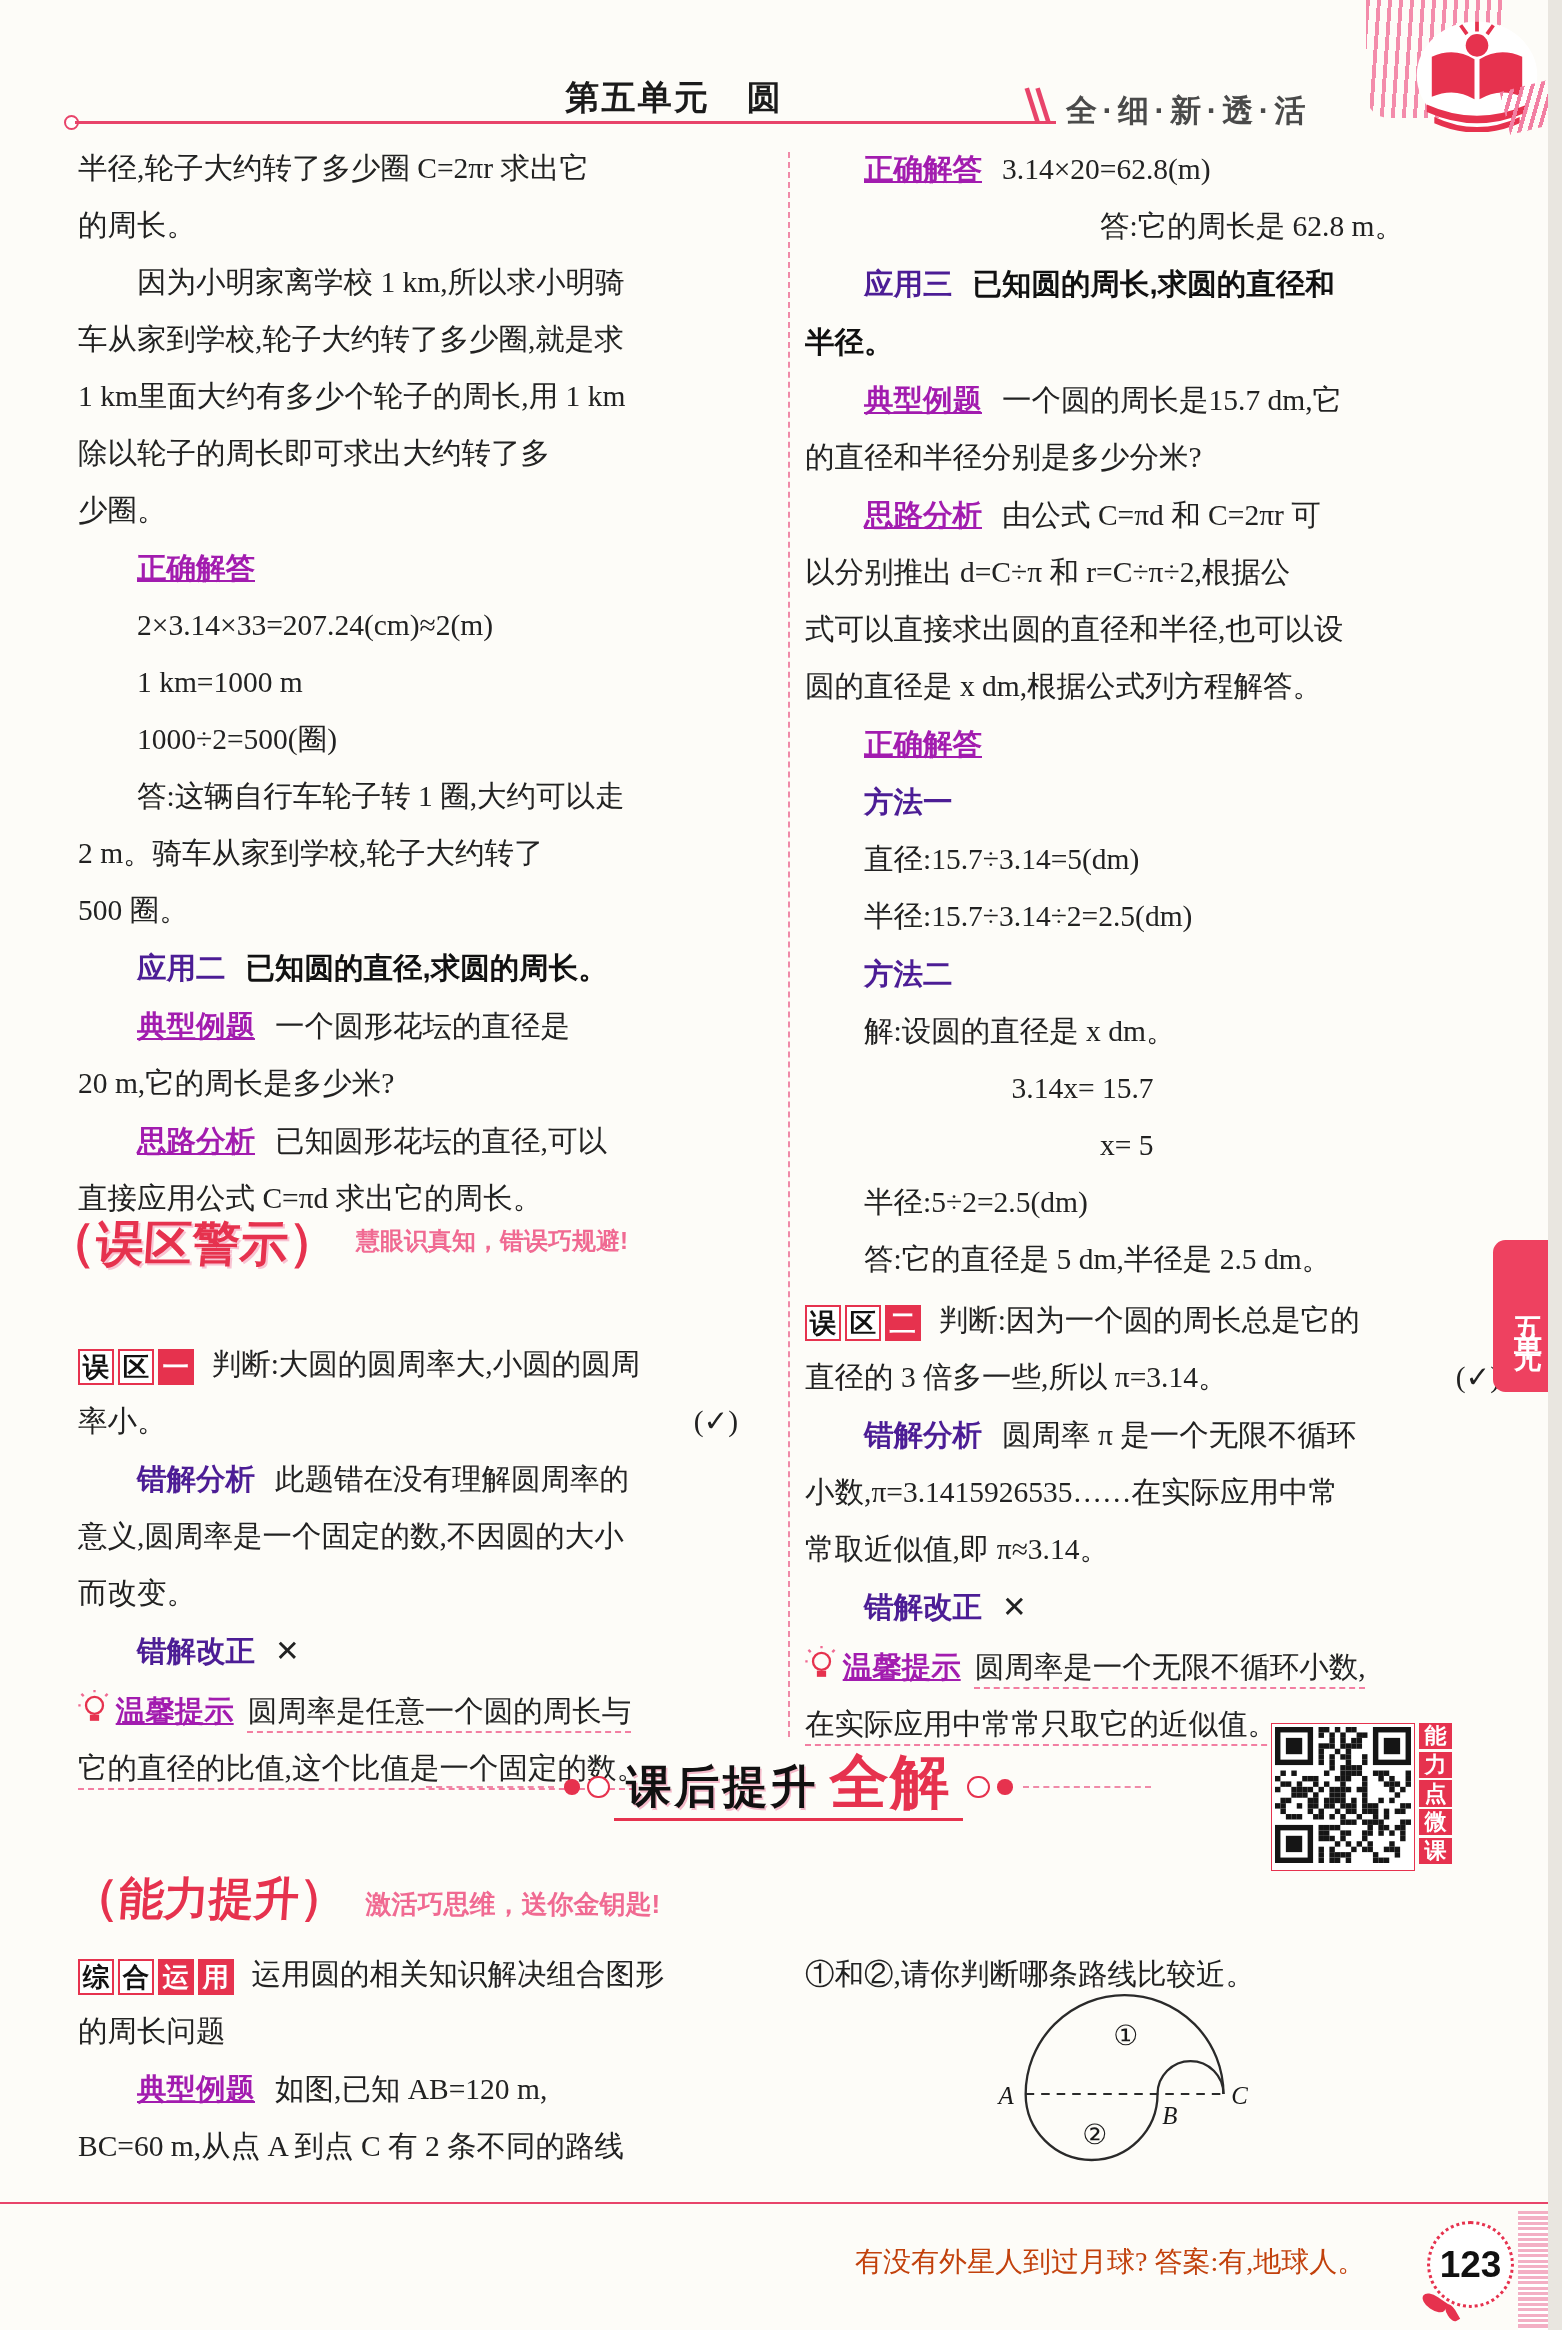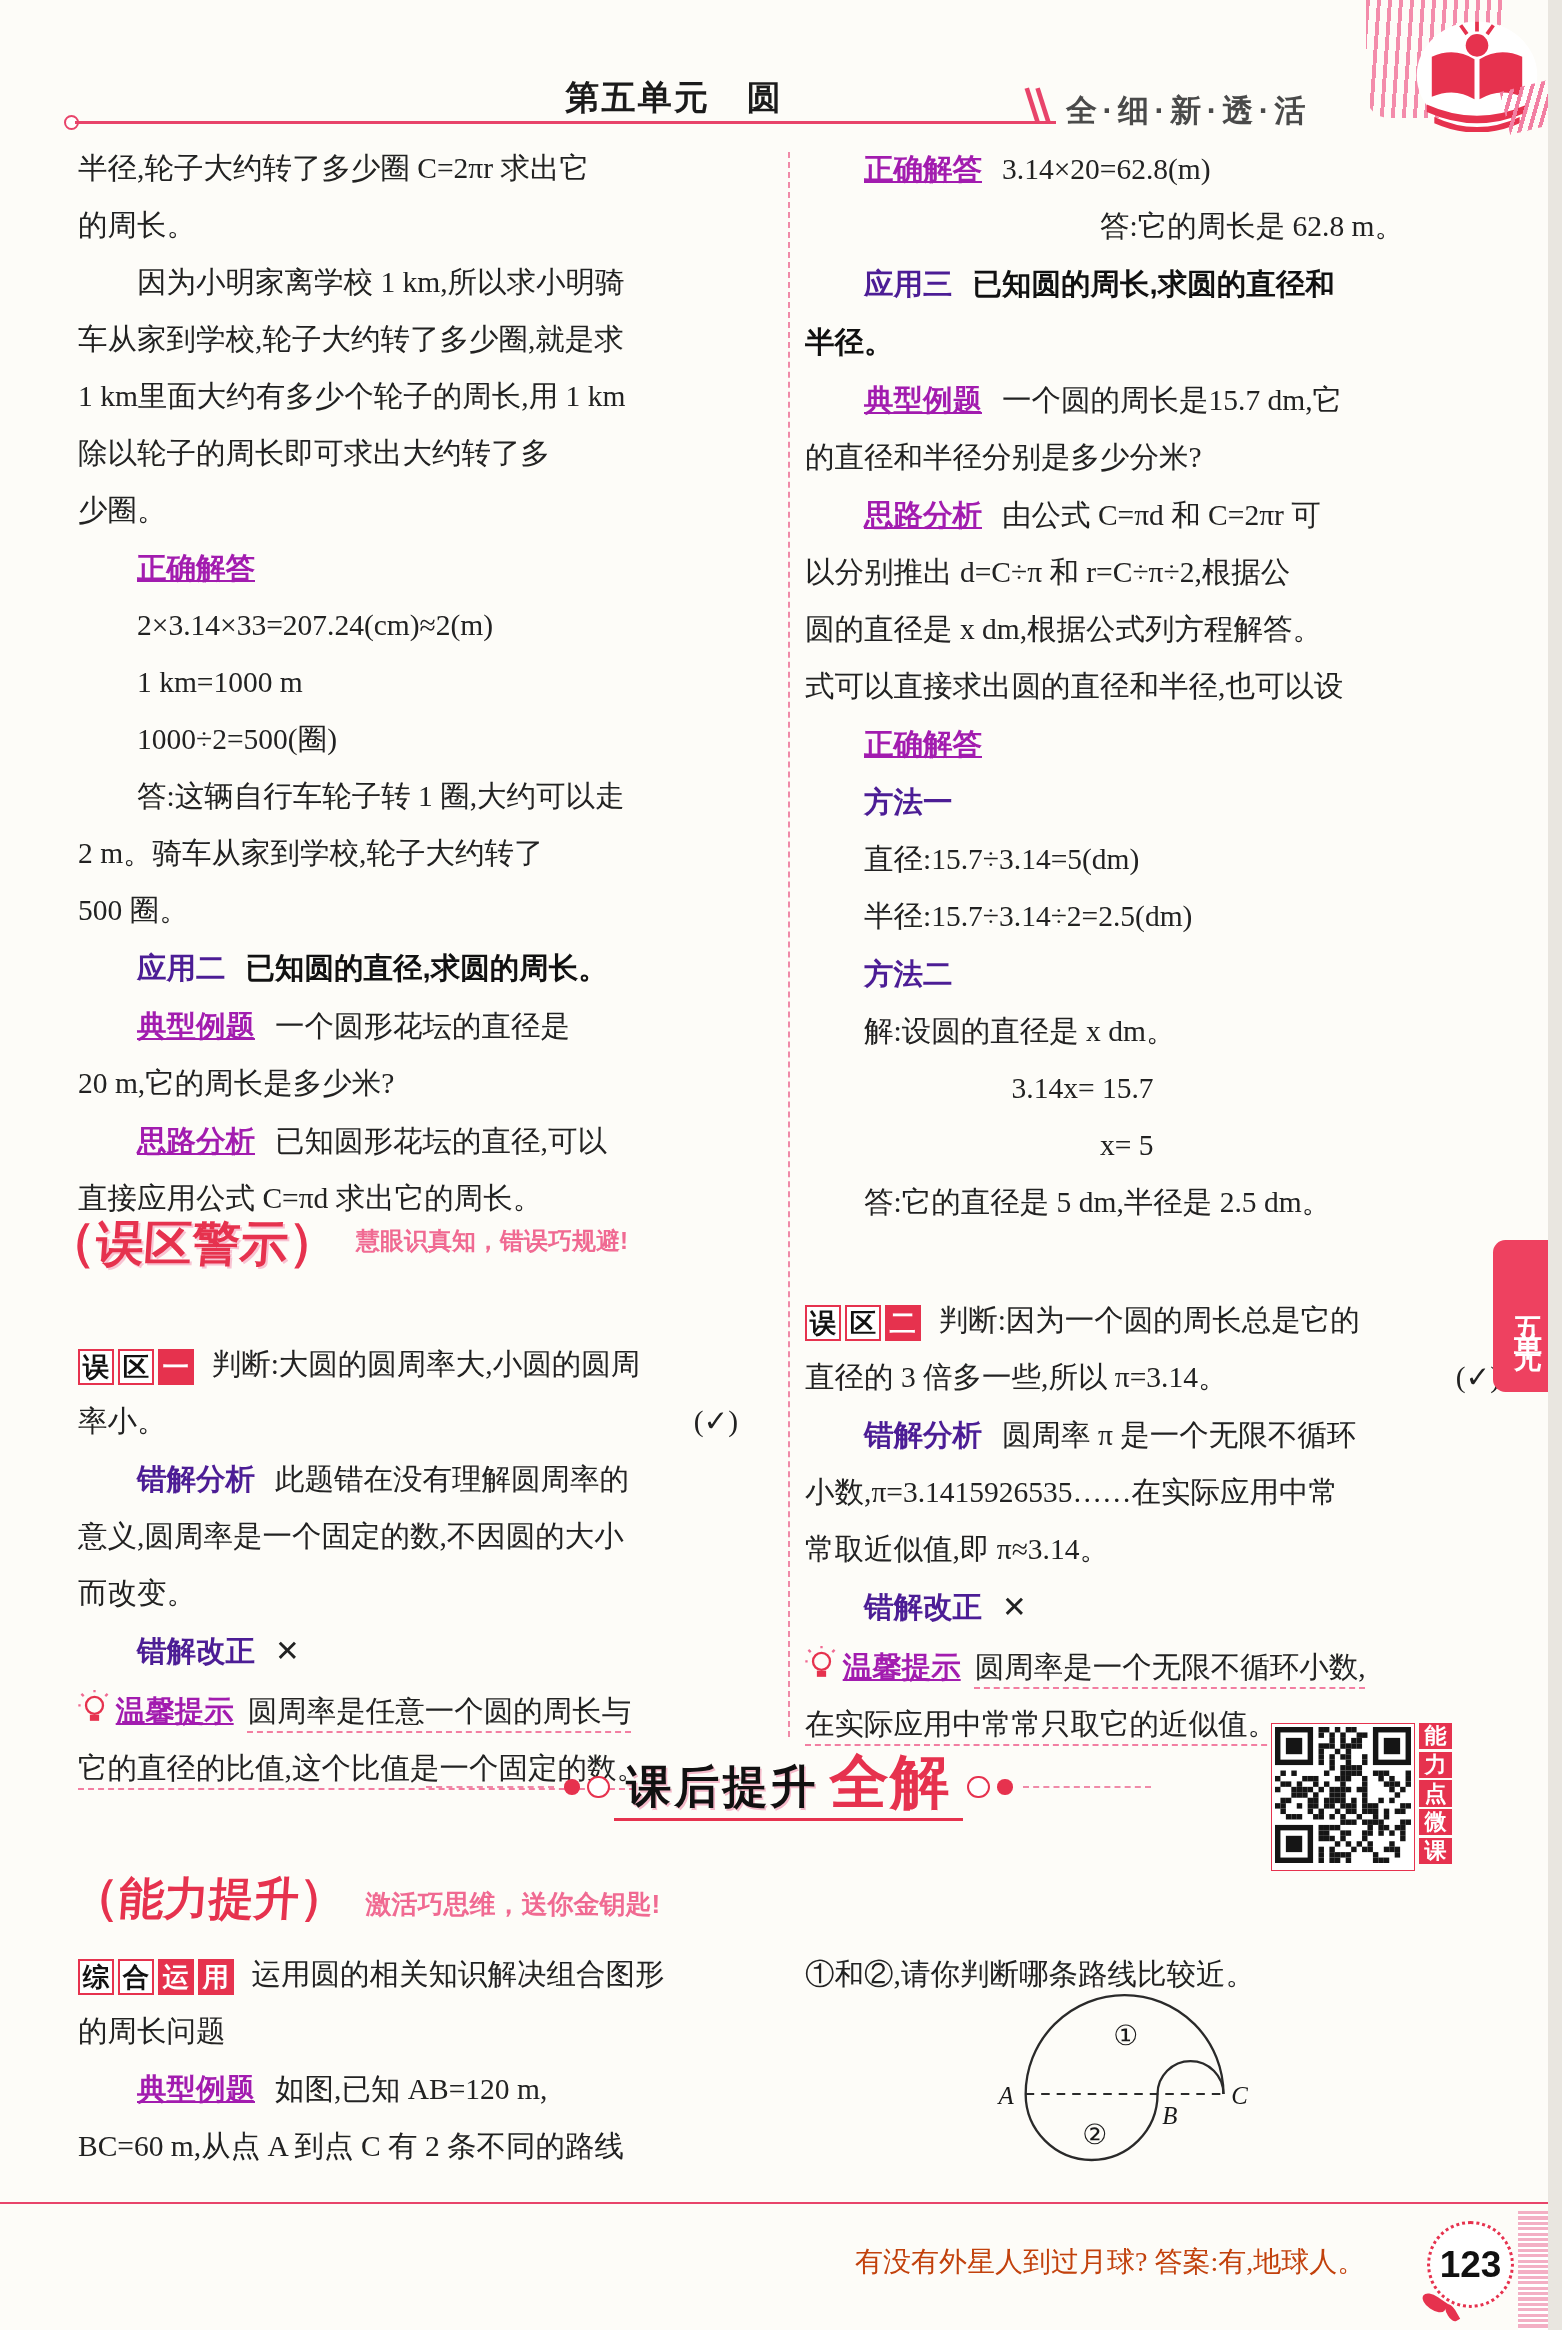--- a/index.html
+++ b/index.html
@@ -158,30 +158,31 @@
   <div class="col col-right">
     <div>
         <div class="line" style="padding-left: 2em;"><span class="lbl red">正确解答</span><span class="txt">3.14×20=62.8(m)</span></div>
         <div class="line" style="padding-left: 10em;"><span class="txt">答:它的周长是 62.8 m。</span></div>
         <div class="line b" style="padding-left: 2em;"><span class="lbl bold">应用三</span><span class="txt">已知圆的周长,求圆的直径和</span></div>
         <div class="line b"><span class="txt">半径。</span></div>
         <div class="line" style="padding-left: 2em;"><span class="lbl red">典型例题</span><span class="txt">一个圆的周长是15.7 dm,它</span></div>
         <div class="line"><span class="txt">的直径和半径分别是多少分米?</span></div>
         <div class="line" style="padding-left: 2em;"><span class="lbl red">思路分析</span><span class="txt">由公式 C=πd 和 C=2πr 可</span></div>
         <div class="line"><span class="txt">以分别推出 d=C÷π 和 r=C÷π÷2,根据公</span></div>
+        <div class="line"><span class="txt">式可以直接求出圆的直径和半径,也可以设</span></div>
         <div class="line"><span class="txt">圆的直径是 x dm,根据公式列方程解答。</span></div>
-        <div class="line"><span class="txt">式可以直接求出圆的直径和半径,也可以设</span></div>
         <div class="line" style="padding-left: 2em;"><span class="lbl red">正确解答</span><span class="txt"></span></div>
         <div class="line" style="padding-left: 2em;"><span class="lbl bold">方法一</span><span class="txt"></span></div>
         <div class="line" style="padding-left: 2em;"><span class="txt">直径:15.7÷3.14=5(dm)</span></div>
         <div class="line" style="padding-left: 2em;"><span class="txt">半径:15.7÷3.14÷2=2.5(dm)</span></div>
         <div class="line" style="padding-left: 2em;"><span class="lbl bold">方法二</span><span class="txt"></span></div>
         <div class="line" style="padding-left: 2em;"><span class="txt">解:设圆的直径是 x dm。</span></div>
         <div class="line" style="padding-left: 7em;"><span class="txt">3.14x= 15.7</span></div>
         <div class="line" style="padding-left: 10em;"><span class="txt">x= 5</span></div>
+        <div class="line" style="padding-left: 2em;"><span class="txt">半径:5÷2=2.5(dm)</span></div>
         <div class="line" style="padding-left: 2em;"><span class="txt">答:它的直径是 5 dm,半径是 2.5 dm。</span></div>
       </div>
   </div>
 
   <div class="banner-wuqu">
     <span class="bw-swoosh">（</span>
       <span class="bw-title">误区警示</span>
       <span class="bw-swoosh">）</span>
     <span class="bw-slogan">慧眼识真知，错误巧规避!</span>
   </div>

